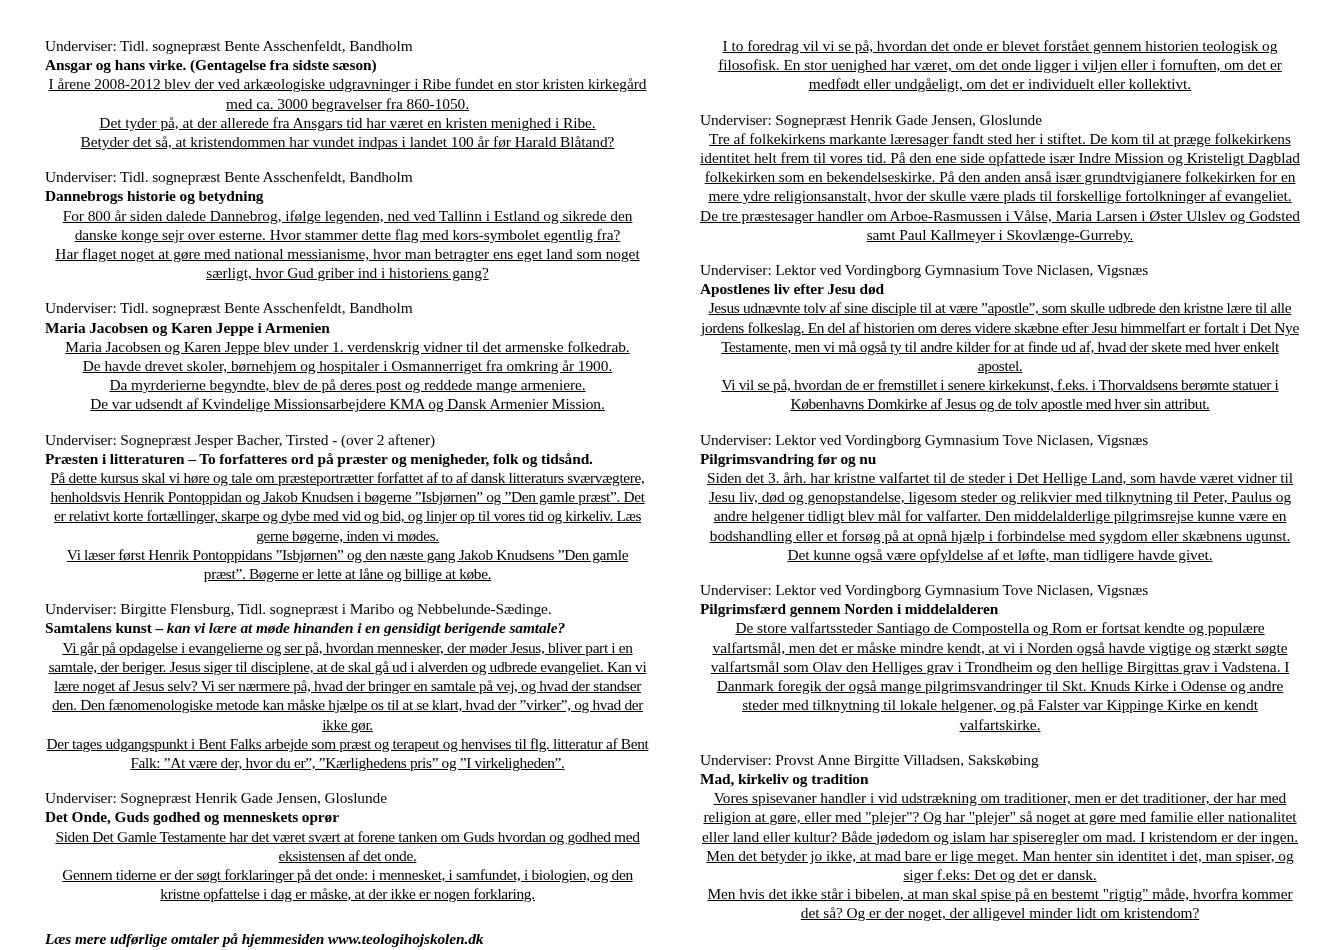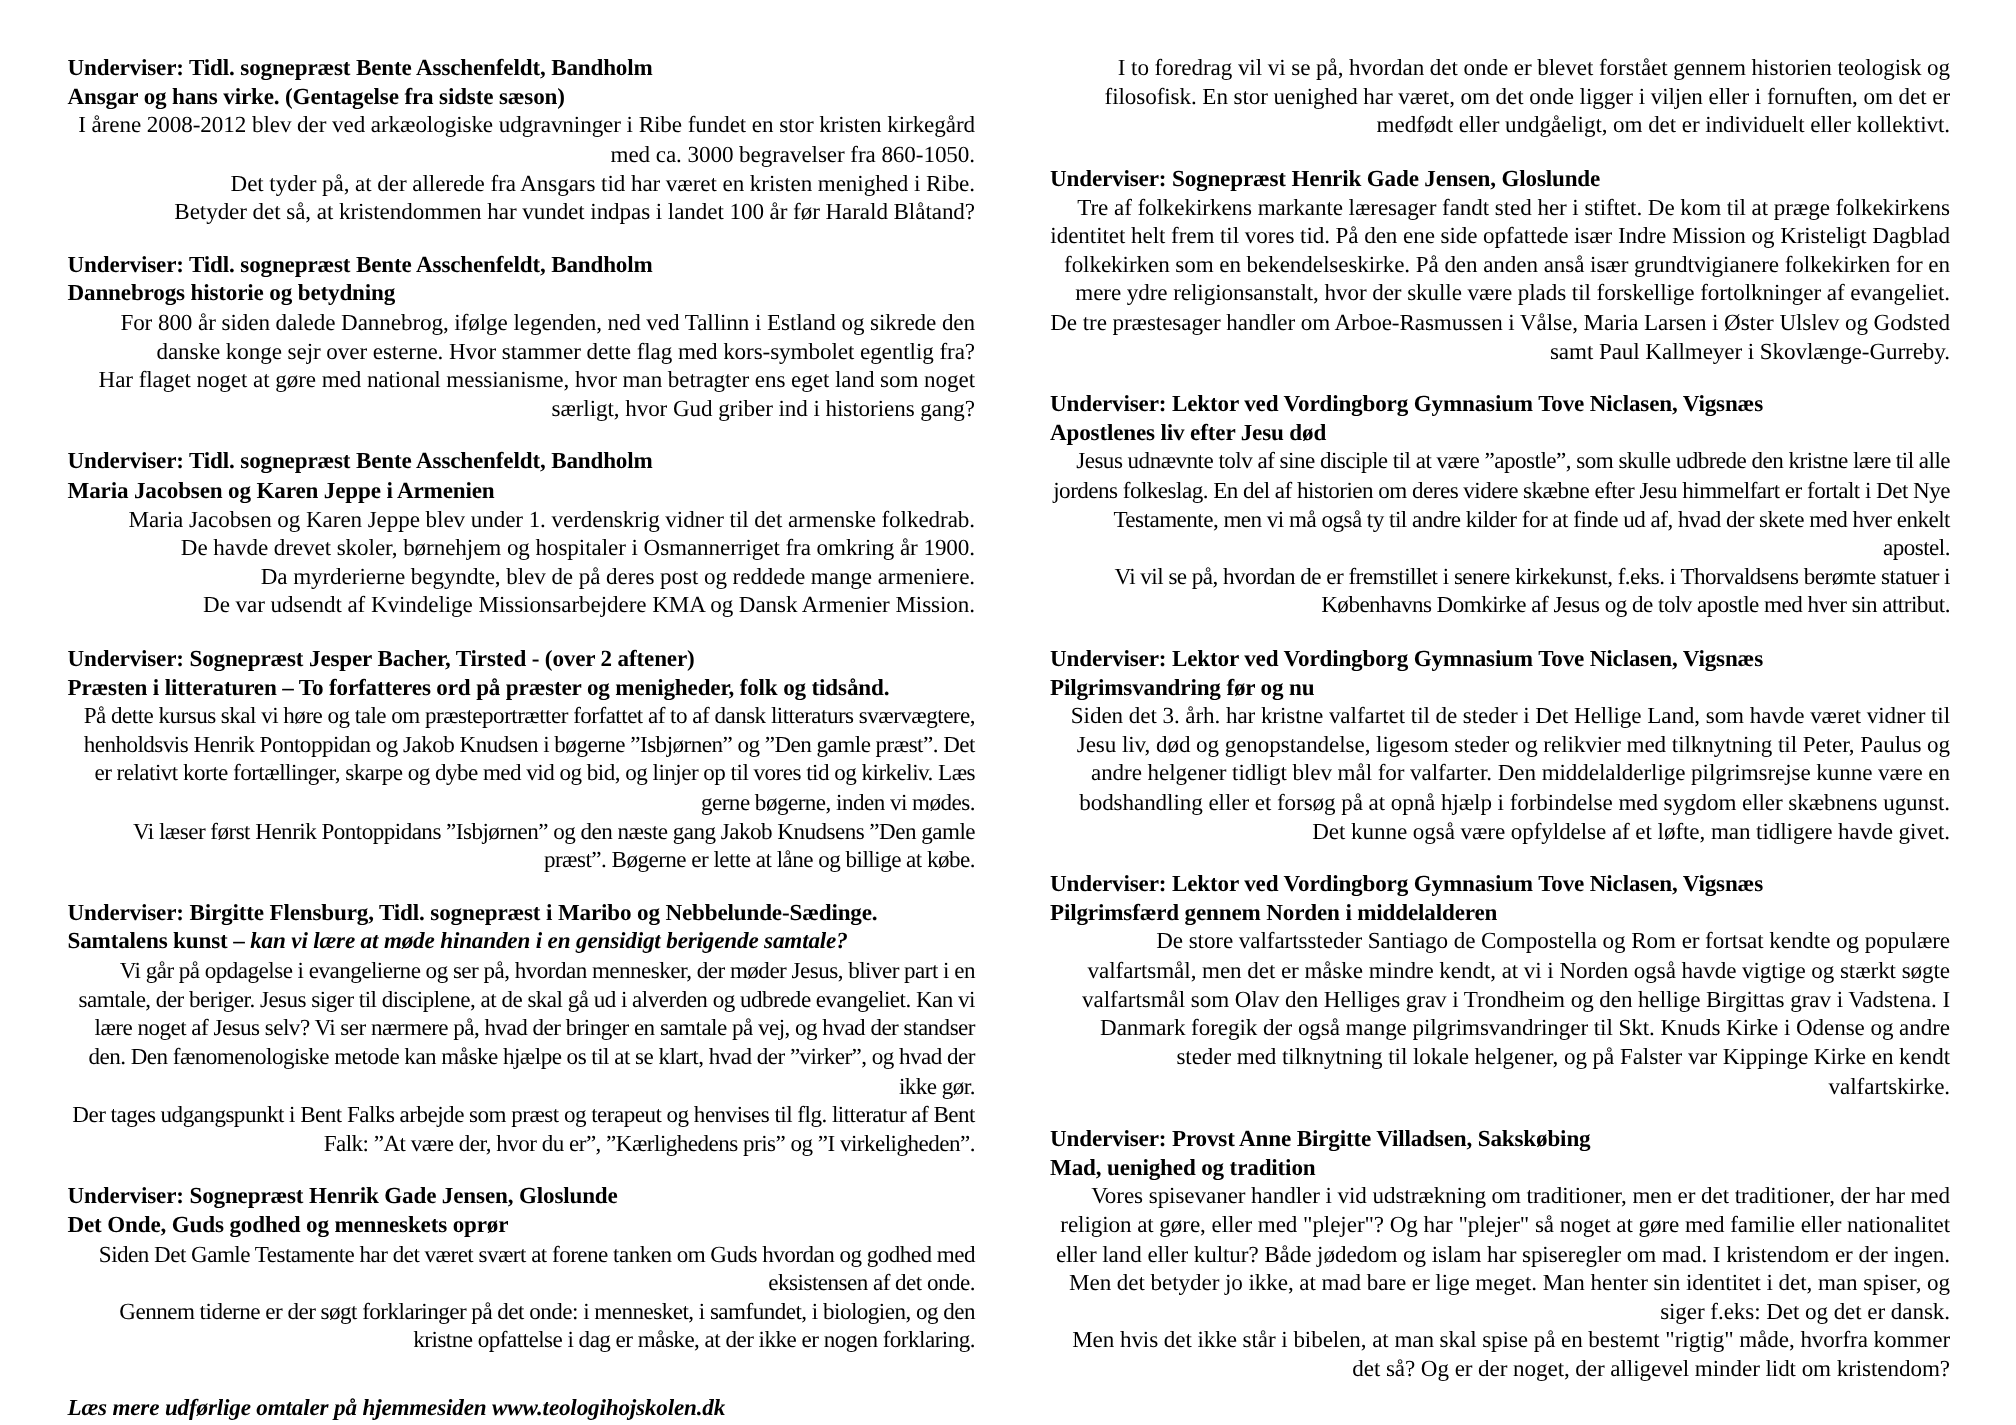--- a/index.html
+++ b/index.html
@@ -39,40 +39,41 @@
   }
 
   .entry {
     margin: 0 0 16px 0;
   }
   .entry:last-child {
     margin-bottom: 12px;
   }
 
   .teacher-line {
-    font-weight: bold;
+    font-weight: normal;
     font-size: 15.4px;
     line-height: 19.2px;
     letter-spacing: -0.1px;
   }
   .title-line {
     font-weight: bold;
     font-size: 15.4px;
     line-height: 19.2px;
     letter-spacing: -0.1px;
   }
   .title-line .ital {
     font-style: italic;
   }
   .body-para {
     font-size: 15.4px;
     line-height: 19.2px;
     letter-spacing: -0.05px;
     margin: 0;
-    text-align: right;
+    text-align: center;
+    text-decoration: underline;
   }
   
   .body-para.narrow {
     font-stretch: semi-condensed;
     letter-spacing: -0.35px;
   }
 
   .footer-note {
     margin-top: 26px;
     font-weight: bold;
@@ -165,21 +166,21 @@
       </div>
 
       <div class="entry">
         <div class="teacher-line">Underviser: Lektor ved Vordingborg Gymnasium Tove Niclasen, Vigsnæs</div>
         <div class="title-line">Pilgrimsfærd gennem Norden i middelalderen</div>
         <p class="body-para">De store valfartssteder Santiago de Compostella og Rom er fortsat kendte og populære valfartsmål, men det er måske mindre kendt, at vi i Norden også havde vigtige og stærkt søgte valfartsmål som Olav den Helliges grav i Trondheim og den hellige Birgittas grav i Vadstena. I Danmark foregik der også mange pilgrimsvandringer til Skt. Knuds Kirke i Odense og andre steder med tilknytning til lokale helgener, og på Falster var Kippinge Kirke en kendt valfartskirke.</p>
       </div>
 
       <div class="entry">
         <div class="teacher-line">Underviser: Provst Anne Birgitte Villadsen, Sakskøbing</div>
-        <div class="title-line">Mad, uenighed og tradition</div>
+        <div class="title-line">Mad, kirkeliv og tradition</div>
         <p class="body-para">Vores spisevaner handler i vid udstrækning om traditioner, men er det traditioner, der har med religion at gøre, eller med "plejer"? Og har "plejer" så noget at gøre med familie eller nationalitet eller land eller kultur? Både jødedom og islam har spiseregler om mad. I kristendom er der ingen. Men det betyder jo ikke, at mad bare er lige meget. Man henter sin identitet i det, man spiser, og siger f.eks: Det og det er dansk.</p>
         <p class="body-para">Men hvis det ikke står i bibelen, at man skal spise på en bestemt "rigtig" måde, hvorfra kommer det så? Og er der noget, der alligevel minder lidt om kristendom?</p>
       </div>
 
     </div>
 
   </div>
 </div>
 
 </body></html>

